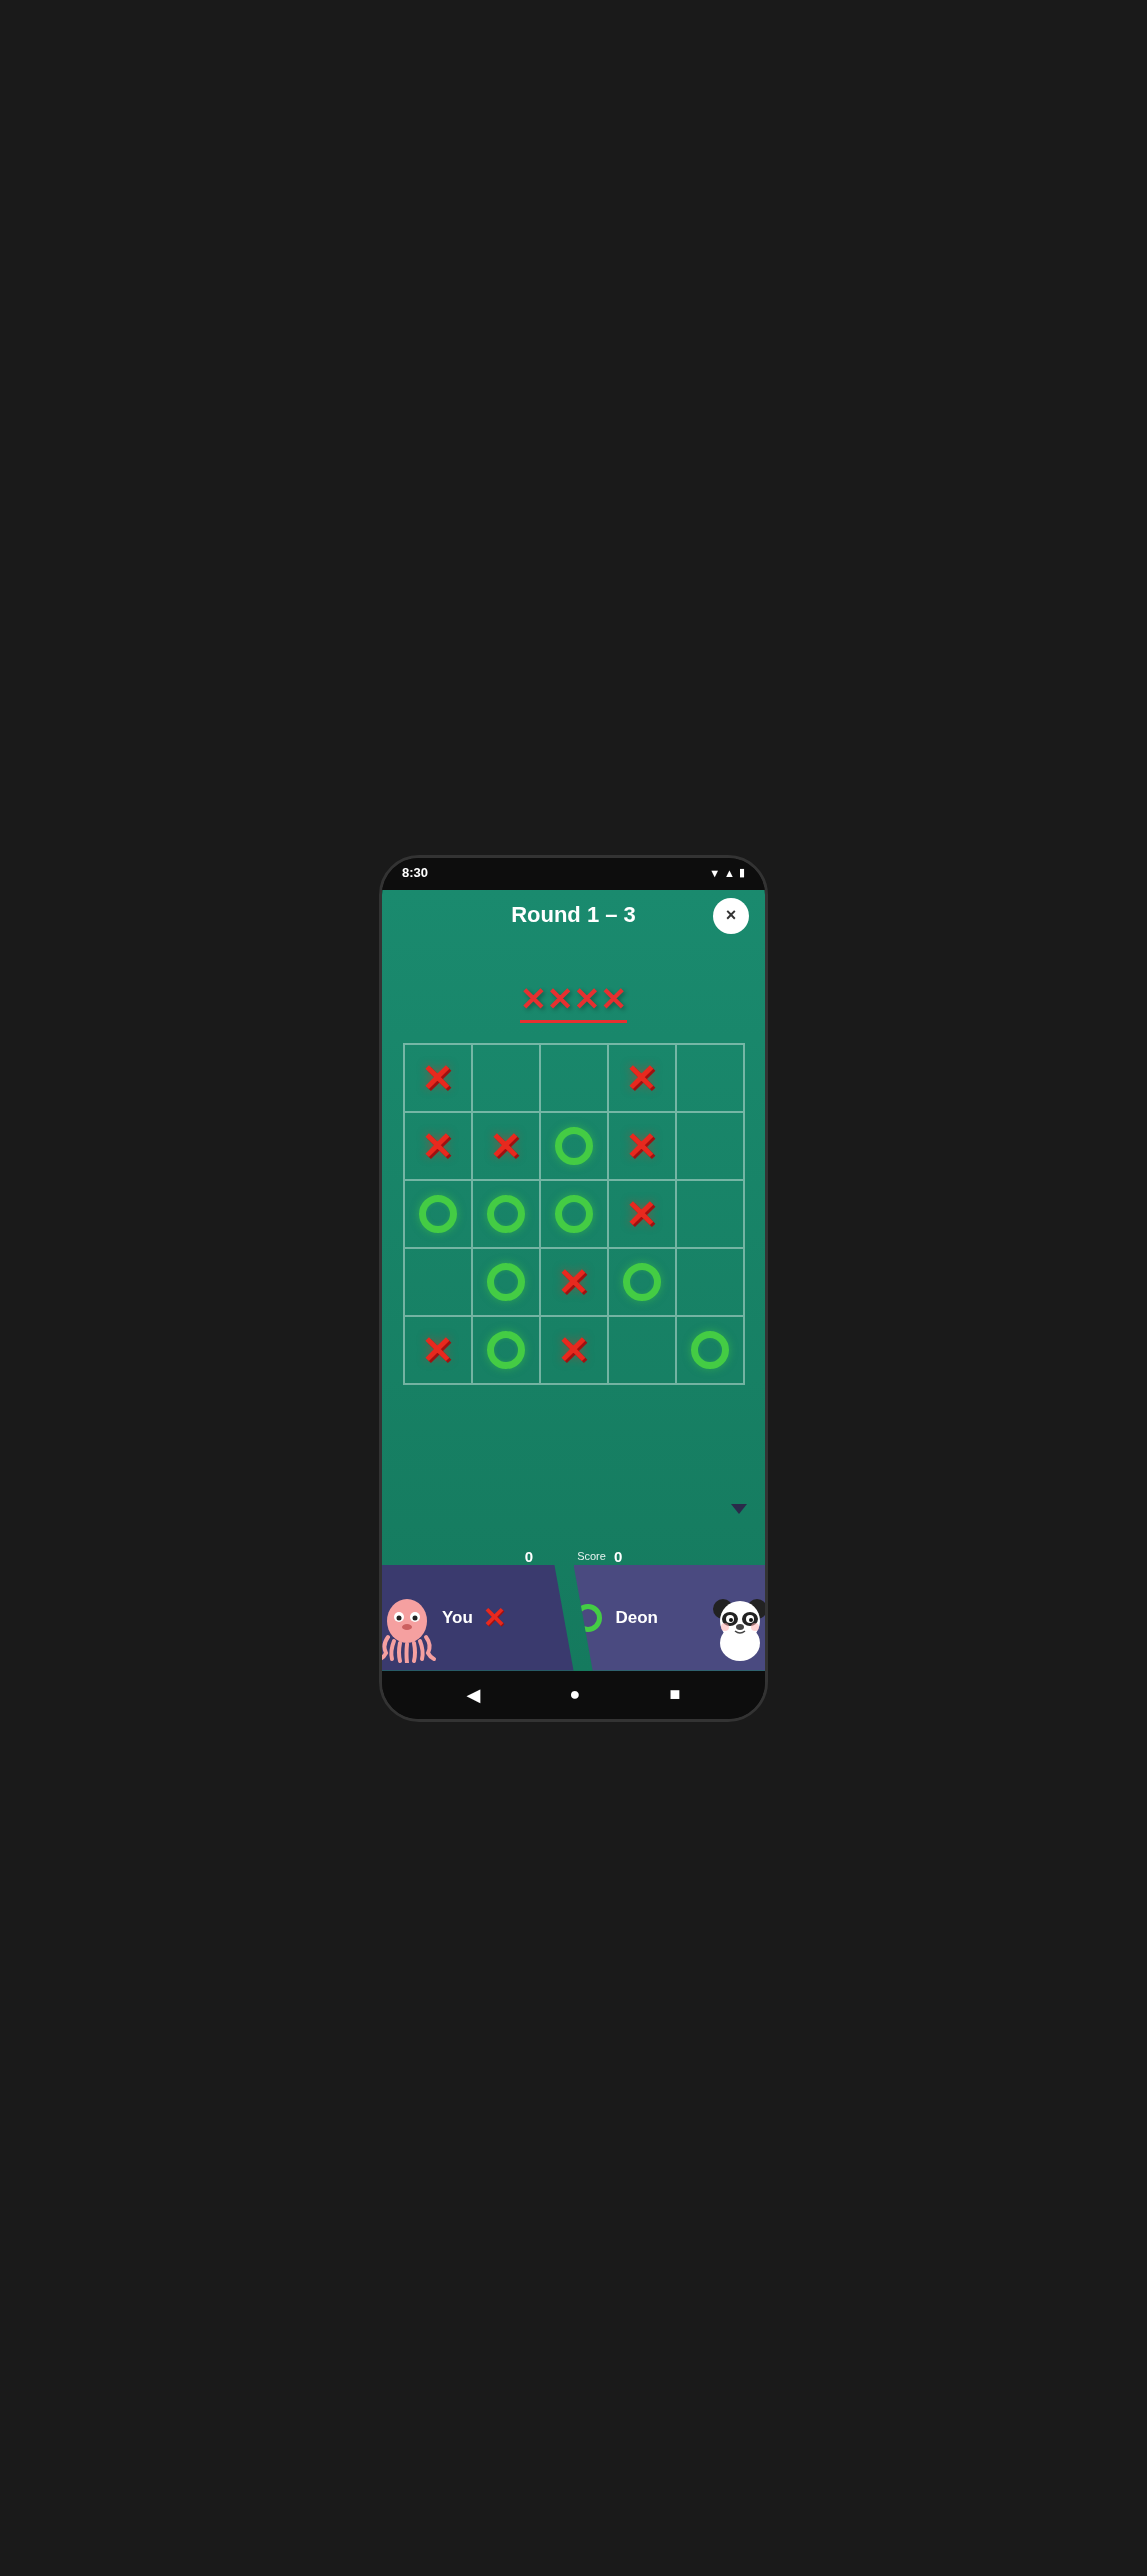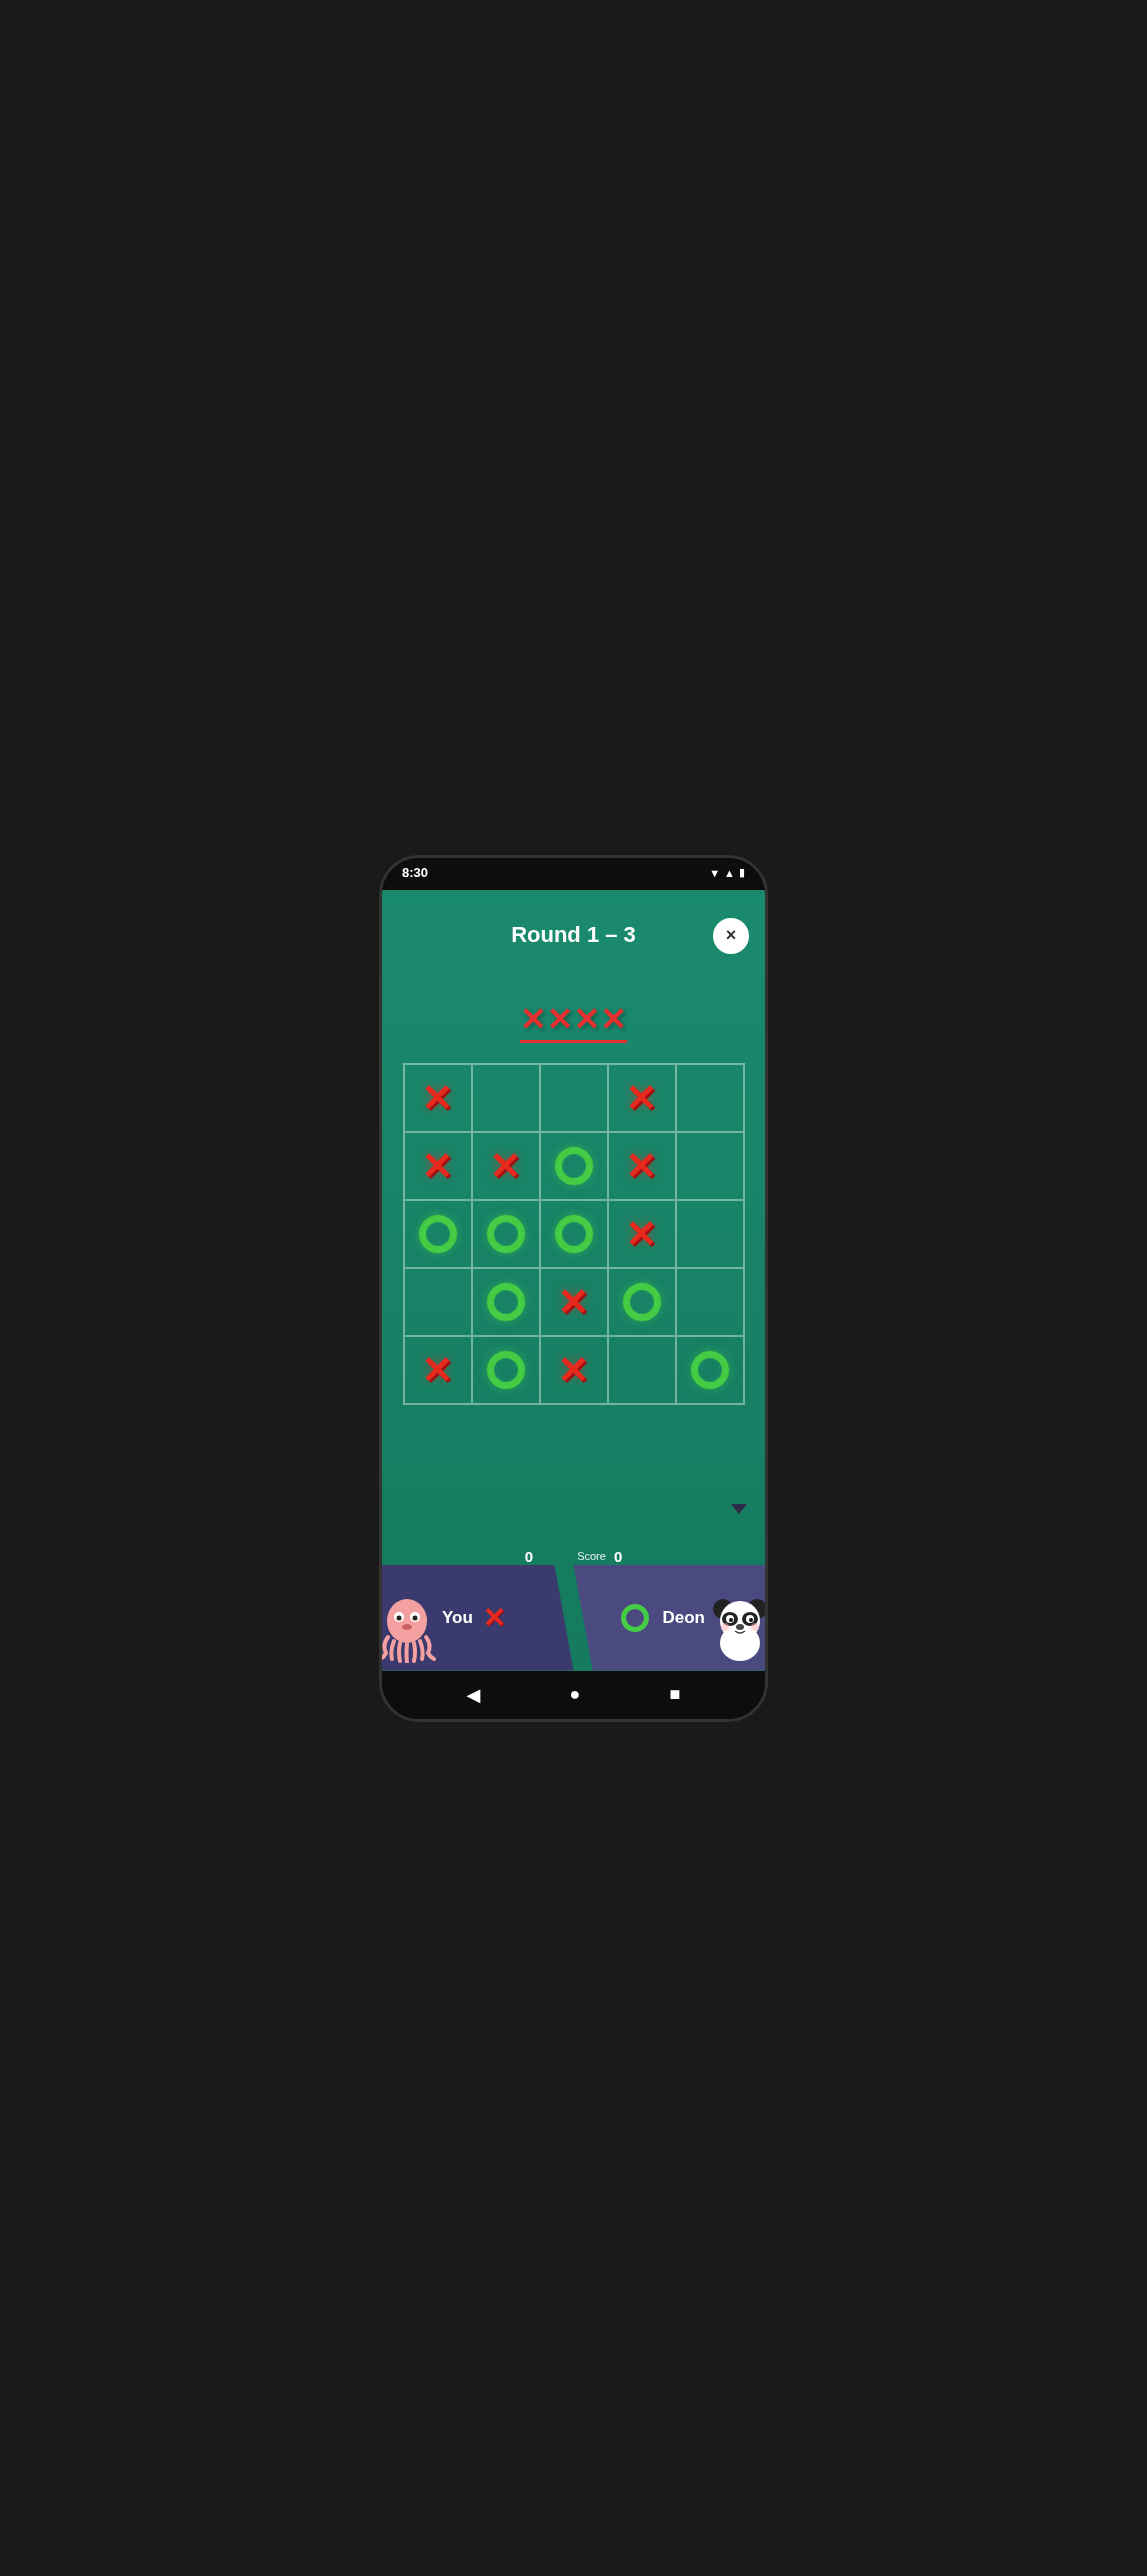--- a/index.html
+++ b/index.html
@@ -61,21 +61,20 @@
       overflow: hidden;
     }
 
     .game-header {
       width: 100%;
       display: flex;
       justify-content: center;
       align-items: center;
       padding: 12px 20px;
       position: relative;
-      margin-top: 20px;
     }
 
     .round-title {
       color: white;
       font-size: 22px;
       font-weight: bold;
       text-align: center;
     }
 
     .close-btn {
@@ -203,21 +202,21 @@
       gap: 10px;
       position: relative;
     }
 
     .player-deon {
       flex: 1;
       background: #4a4a80;
       clip-path: polygon(0 0, 100% 0, 100% 100%, 10% 100%);
       display: flex;
       align-items: center;
-      justify-content: flex-end;
+      justify-content: flex-start;
       padding-right: 60px;
       gap: 14px;
       position: relative;
     }
 
     .player-name {
       color: white;
       font-size: 17px;
       font-weight: bold;
     }

